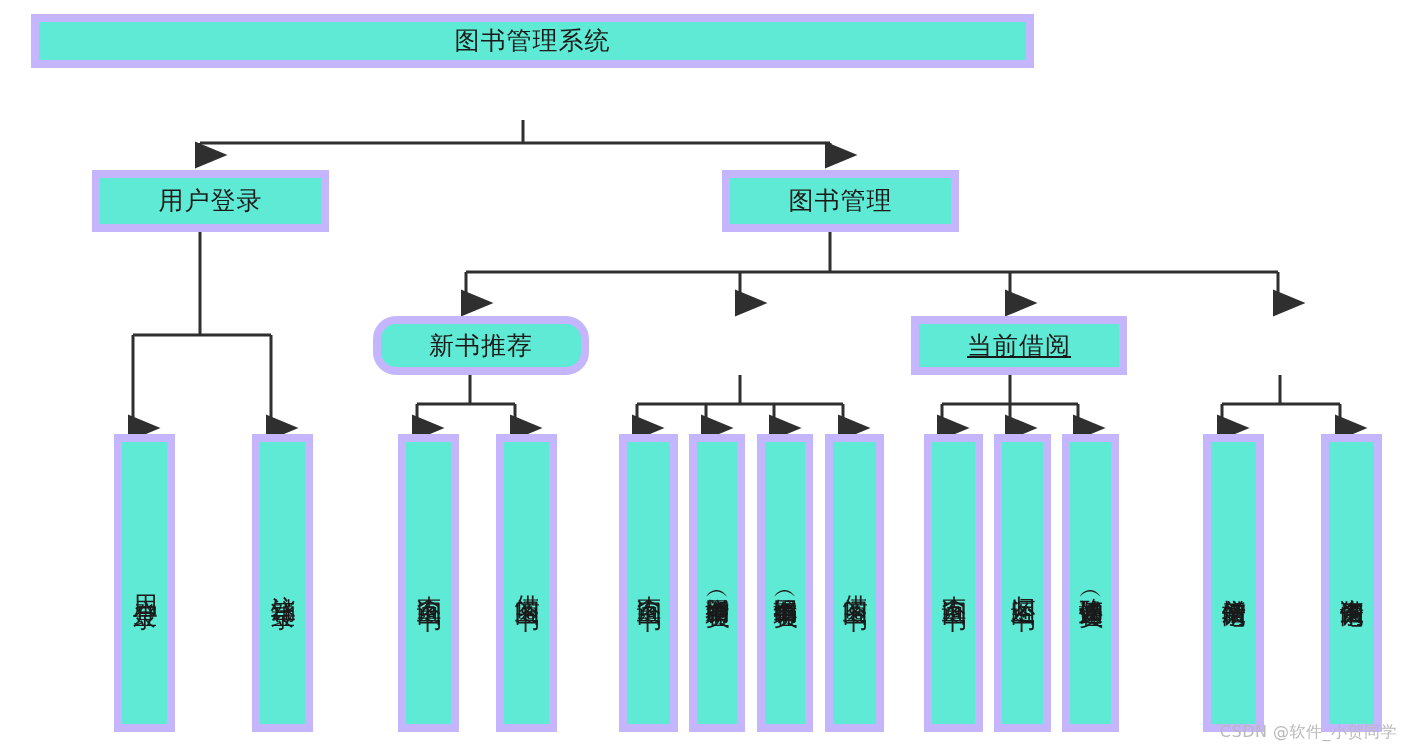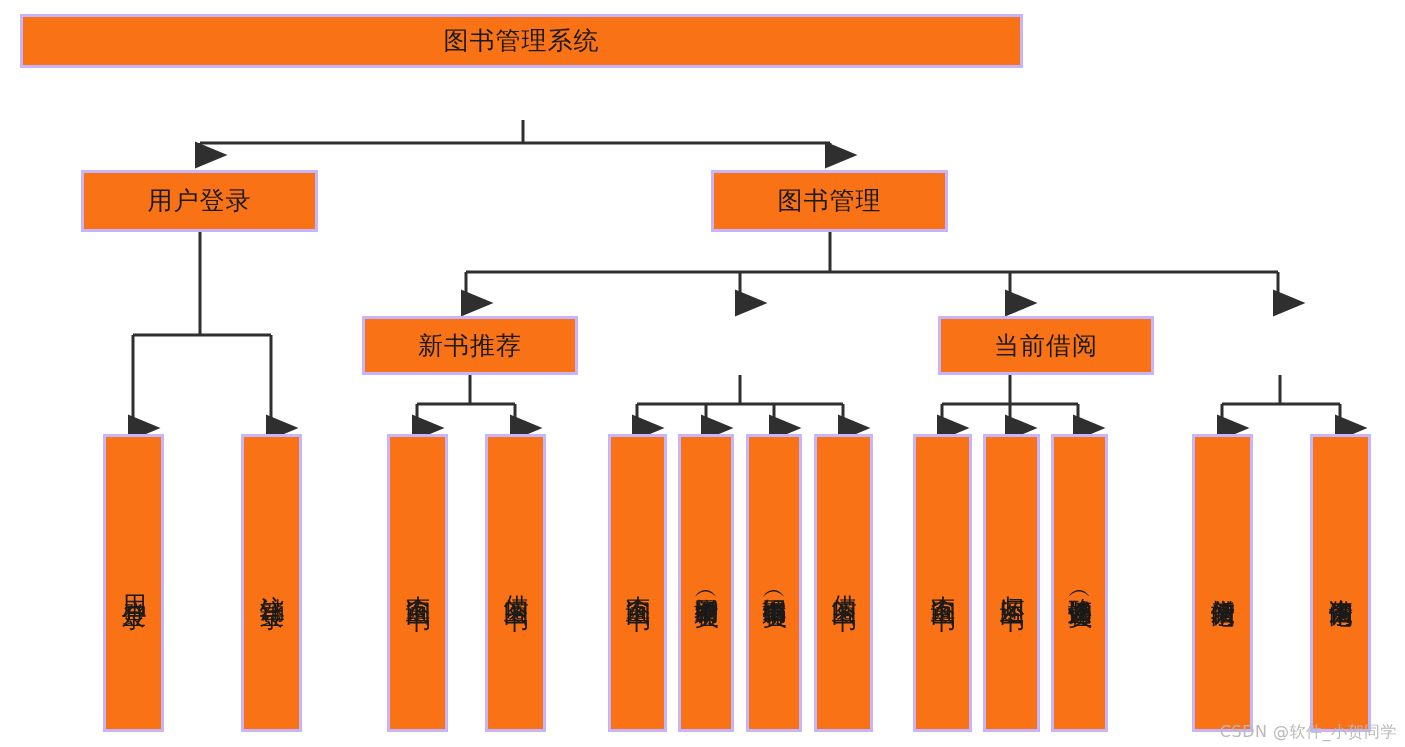--- a/index.html
+++ b/index.html
@@ -13,26 +13,27 @@
   #canvas {
     position: relative;
     width: 1405px;
     height: 747px;
     background: #ffffff;
     overflow: hidden;
   }
   .node {
     position: absolute;
     box-sizing: border-box;
-    border: 3px solid #c4b5fd;
-    background: #f97316;
+    border: 8px solid #c4b5fd;
+    background: #5eead4;
     display: flex;
     align-items: center;
     justify-content: center;
     color: #1a1a1a;
+    margin-left: 11px;
   }
   .node.h-node {
     font-size: 25px;
     letter-spacing: 1px;
     line-height: 1.2;
   }
   .node.v-node {
     font-size: 25px;
     writing-mode: vertical-rl;
     text-orientation: upright;
@@ -130,26 +131,26 @@
   </div>
 
   <div class="node h-node" style="left:81px; top:170px; width:237px; height:62px;">
     <span class="label">用户登录</span>
   </div>
 
   <div class="node h-node" style="left:711px; top:170px; width:237px; height:62px;">
     <span class="label">图书管理</span>
   </div>
 
-  <div class="node h-node" style="left:362px; top:316px; width:216px; height:59px;">
+  <div class="node h-node" style="left:362px; top:316px; width:216px; height:59px;border-radius:23px;">
     <span class="label">新书推荐</span>
   </div>
 
 
-  <div class="node h-node" style="left:938px; top:316px; width:216px; height:59px;">
+  <div class="node h-node" style="left:900px; top:316px; width:216px; height:59px;text-decoration:underline;">
     <span class="label">当前借阅</span>
   </div>
 
 
   <div class="node v-node" style="left:103px; top:434px; width:61px; height:298px;">
     <span class="label">用户登录</span>
   </div>
 
   <div class="node v-node" style="left:241px; top:434px; width:61px; height:298px;">
     <span class="label">注销登录</span>

